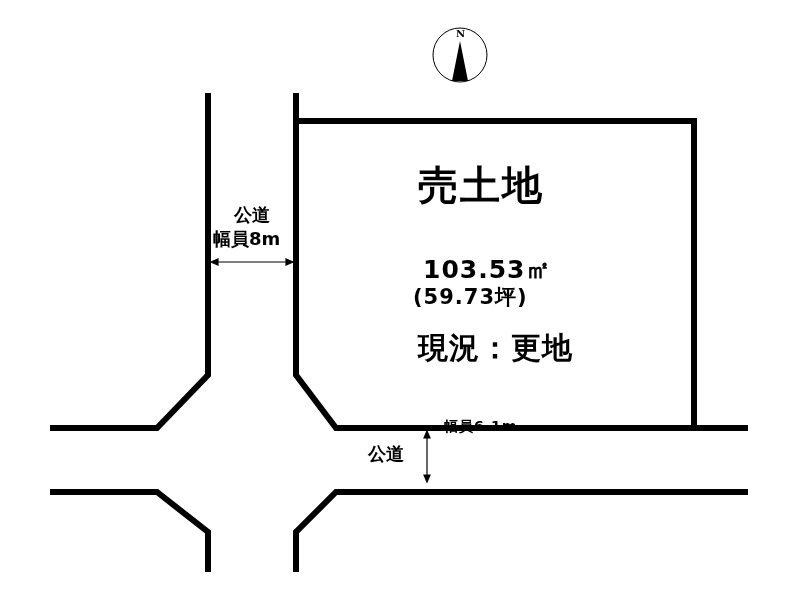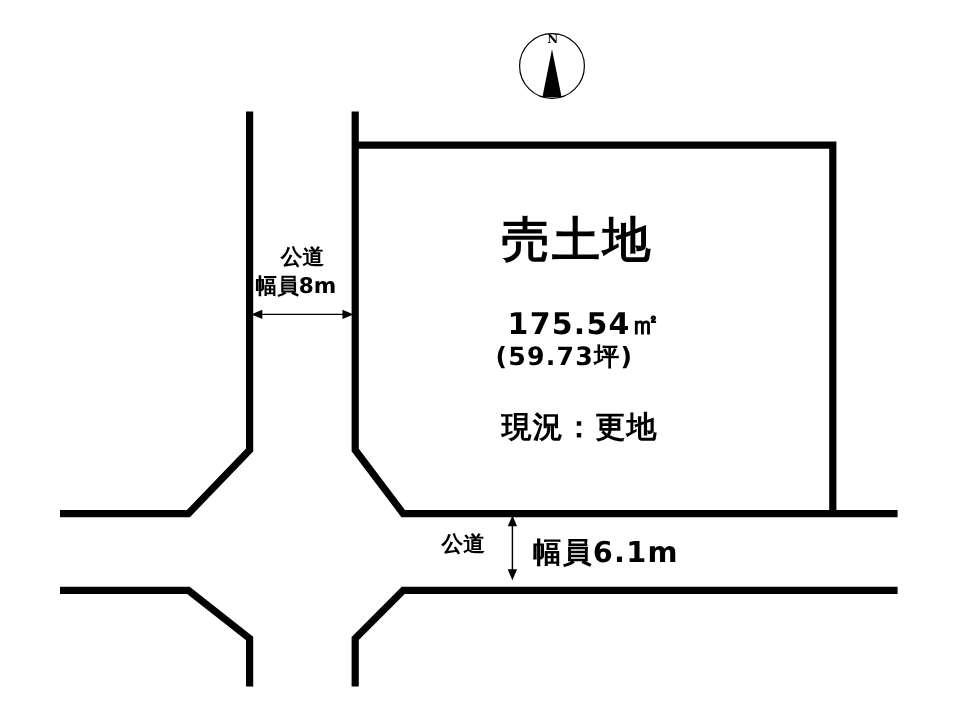--- a/index.html
+++ b/index.html
@@ -1,27 +1,27 @@
 <!DOCTYPE html>
 <html><head>
 <meta charset="utf-8">
 <style>
   html, body { margin:0; padding:0; background:#ffffff; }
   body { width:800px; height:600px; position:relative; overflow:hidden;
          font-family:"DejaVu Sans", "Liberation Sans", sans-serif; color:#000; }
   svg.lines { position:absolute; left:0; top:0; }
   .txt { position:absolute; white-space:nowrap; line-height:1;font-weight:bold; }
-  .title { left:418px; top:180px; font-size:40px; letter-spacing:2px; }
+  .title { left:418px; top:165px; font-size:40px; letter-spacing:2px; }
   .area { left:423px; top:257px; font-size:25px; letter-spacing:1px; }
   .tsubo { left:413px; top:287px; font-size:21px; letter-spacing:1px; }
-  .status { left:418px; top:343px; font-size:25px; letter-spacing:1px; }
+  .status { left:418px; top:333px; font-size:30px; letter-spacing:1px; }
   .road1a { left:234px; top:206px; font-size:18px; }
   .road1b { left:213px; top:230px; font-size:18px;text-align:center; }
   .road2a { left:368px; top:445px; font-size:18px; }
-  .road2b { left:444px; top:448px; font-size:24px; letter-spacing:1px; }
+  .road2b { left:444px; top:419px; font-size:14px; letter-spacing:1px; }
   .north { position:absolute; left:432px; top:27px; width:56px; height:56px; }
 </style>
 </head>
 <body>
 
 <svg class="lines" width="800" height="600">
   <g stroke="#000" stroke-width="6" fill="none" stroke-linejoin="miter">
 
     <polyline points="208,93 208,375 157,428 50,428"></polyline>
 
@@ -44,20 +44,20 @@
 
 <div class="north">
   <svg width="56" height="56">
     <circle cx="28" cy="28" r="27" fill="#fff" stroke="#000" stroke-width="1"></circle>
     <polygon points="28,14 20,54 36,54" fill="#000"></polygon>
   </svg>
   <span class="txt" style="left:24px;top:2px;font-size:10px;font-weight:bold;font-family:'DejaVu Serif',serif;">N</span>
 </div>
 
 <div class="txt title">売土地</div>
-<div class="txt area">175.54㎡</div>
+<div class="txt area">103.53㎡</div>
 <div class="txt tsubo">(59.73坪)</div>
 <div class="txt status">現況：更地</div>
 
 <div class="txt road1a">公道</div>
 <div class="txt road1b">幅員8m</div>
 <div class="txt road2a">公道</div>
 <div class="txt road2b">幅員6.1m</div>
 
 </body></html>

